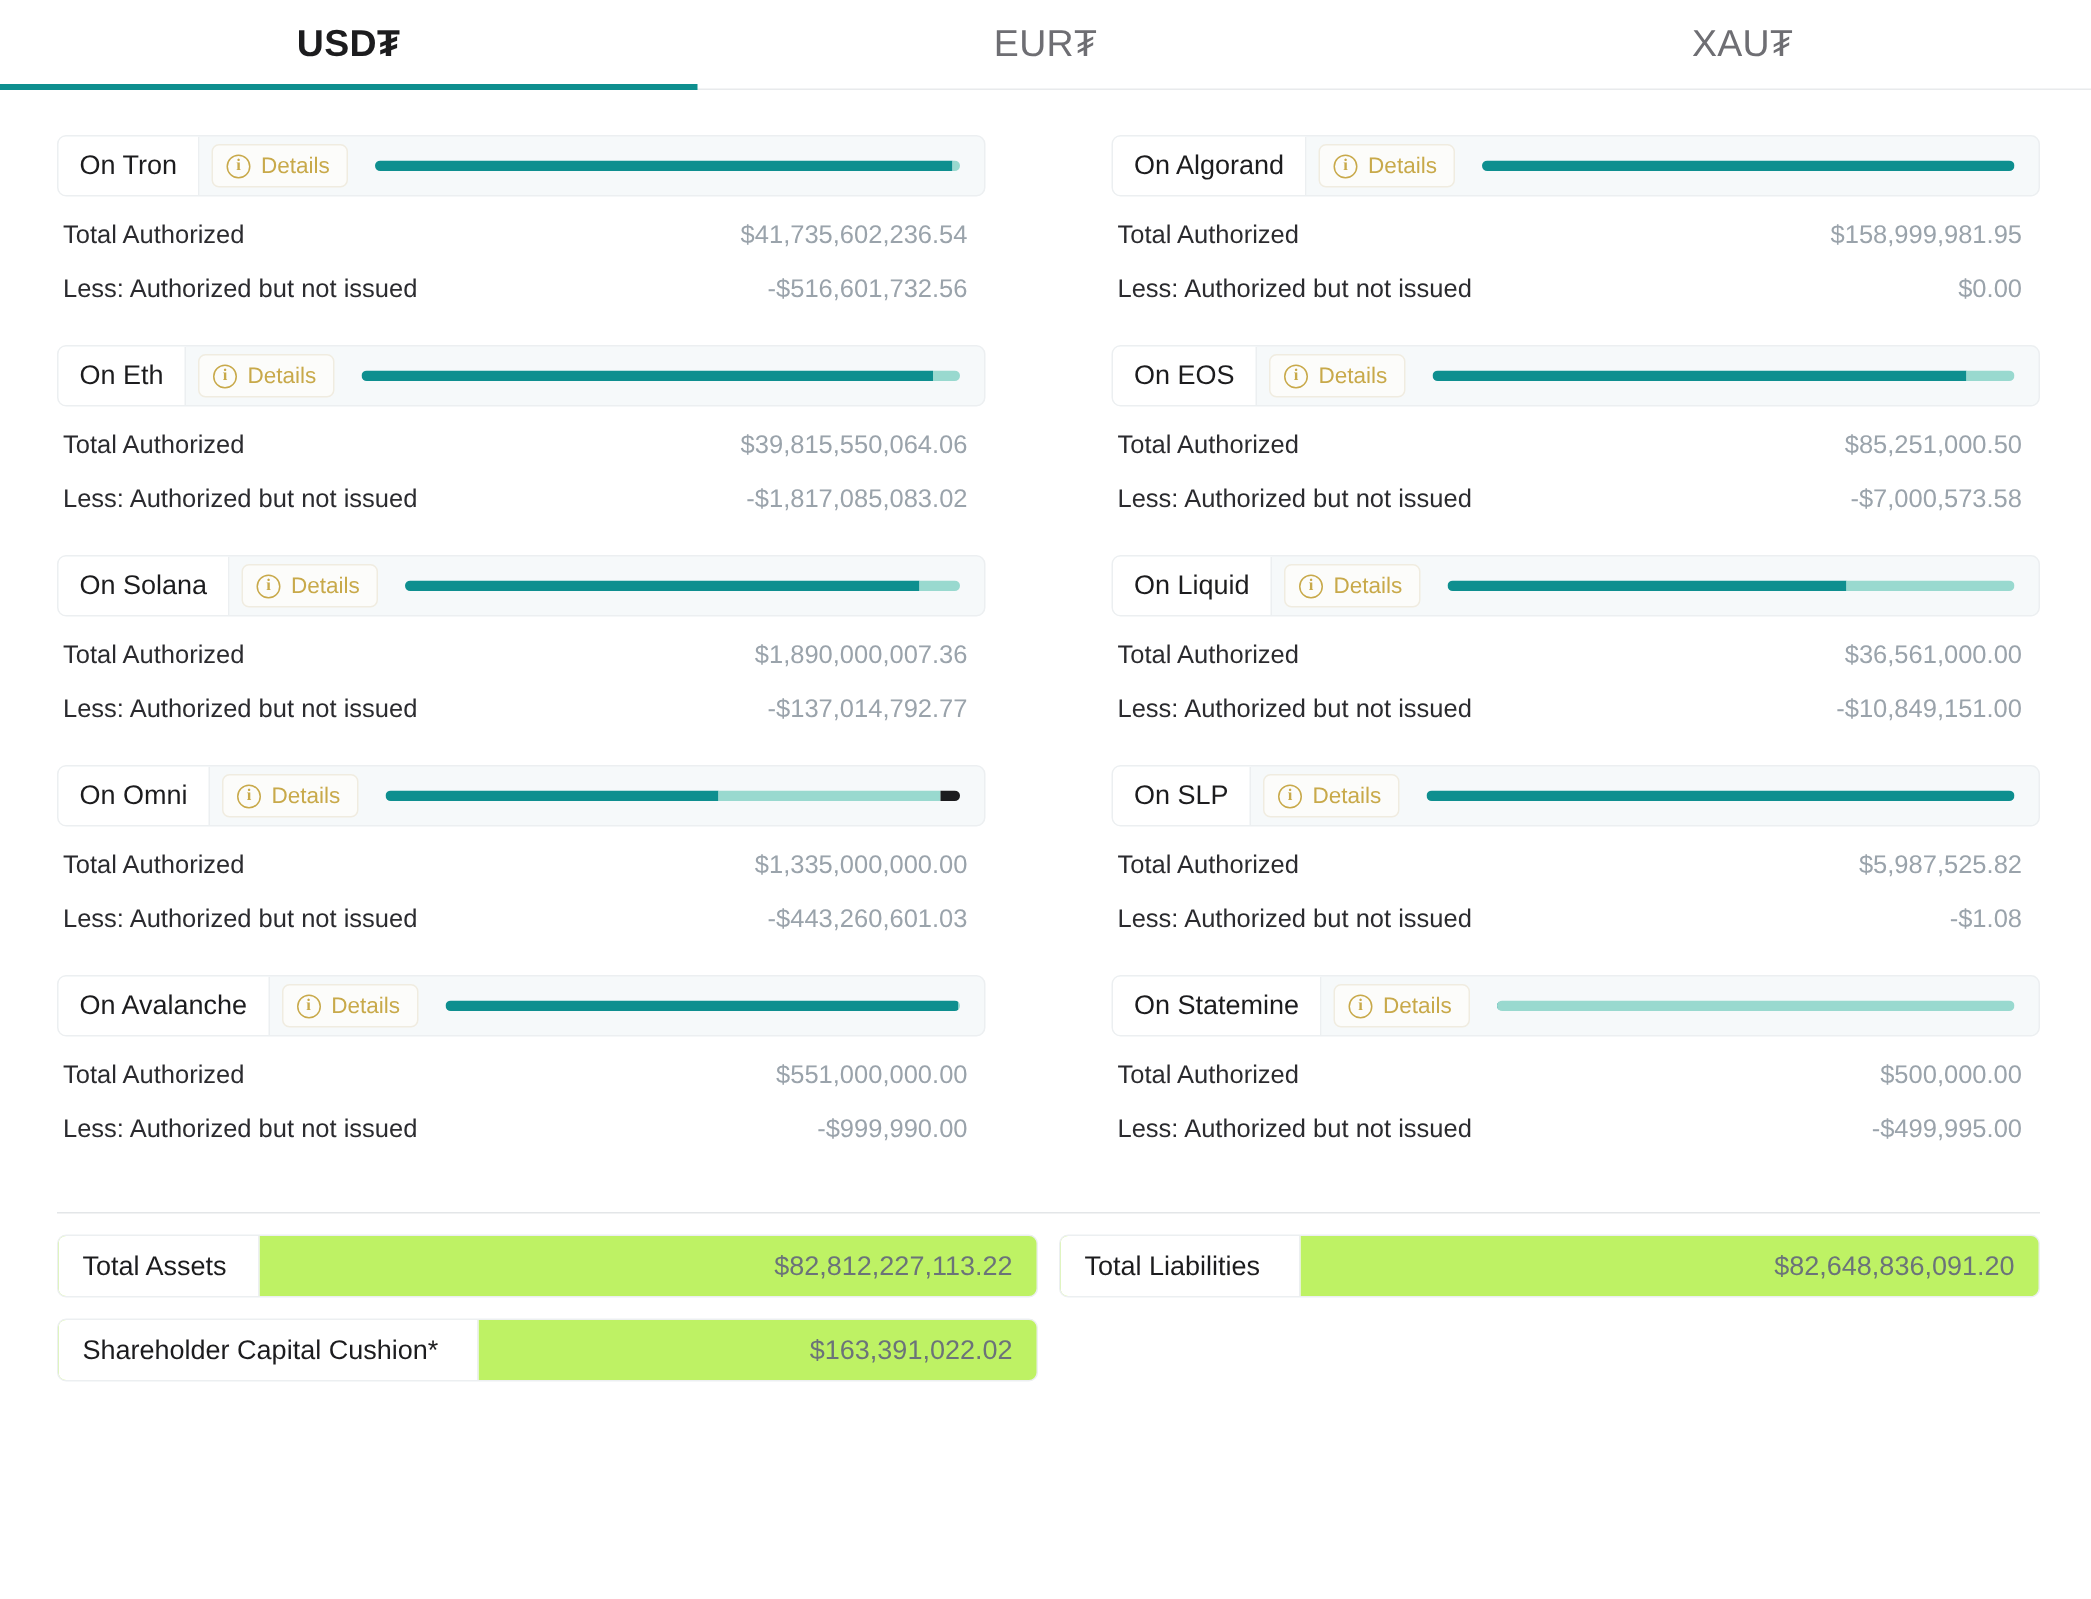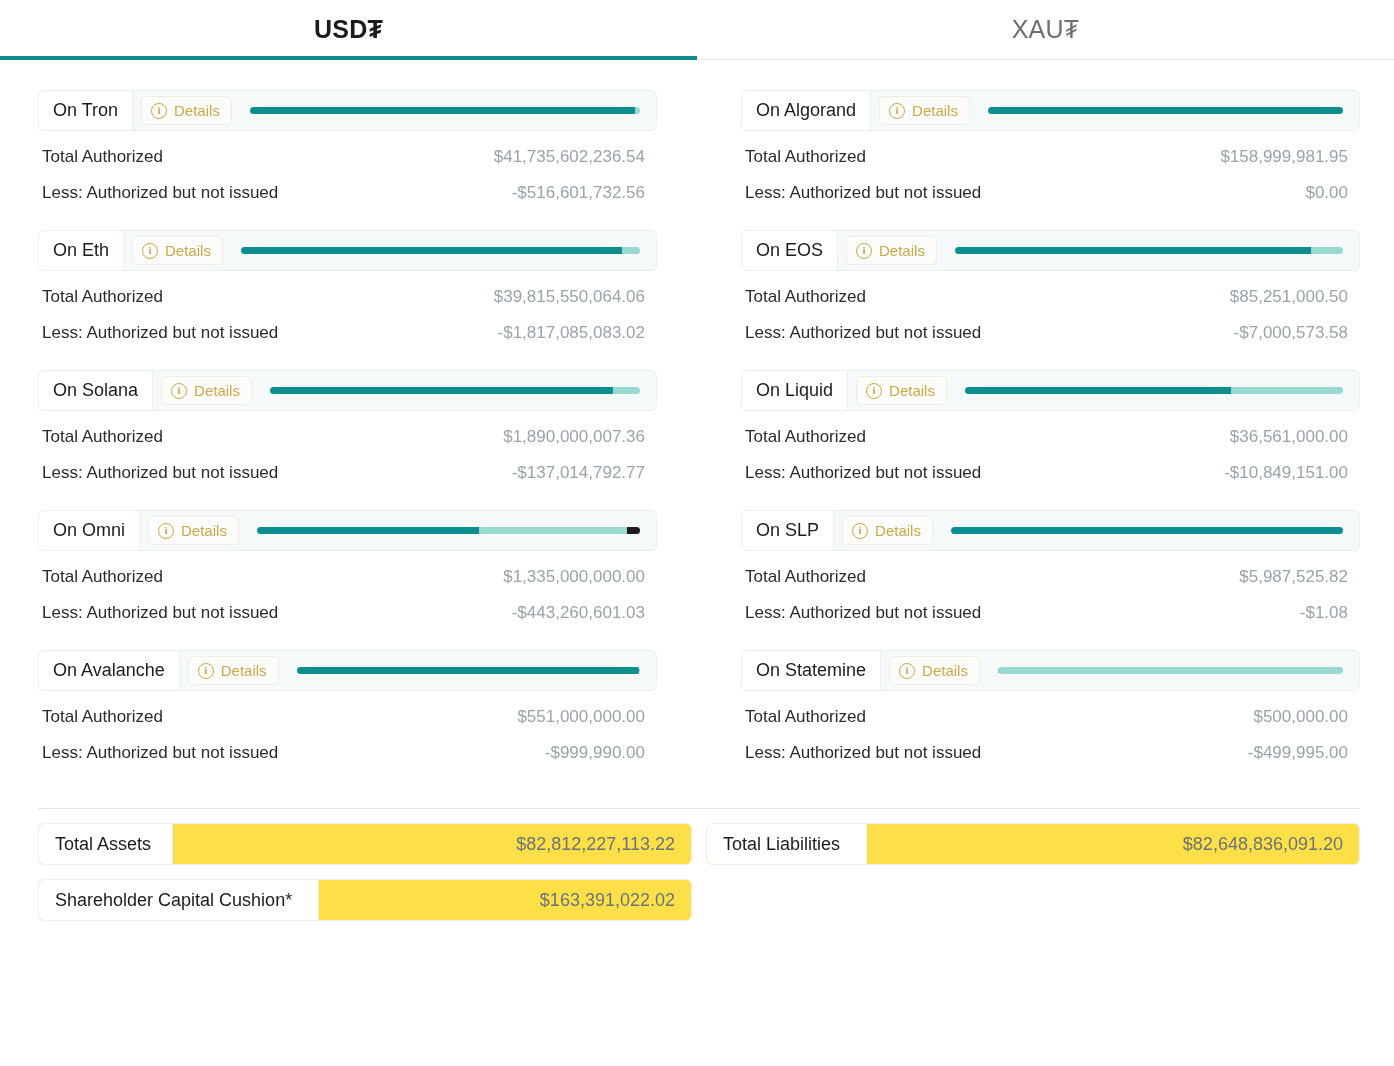--- a/index.html
+++ b/index.html
@@ -140,21 +140,21 @@
     display: flex;
     padding: 14px 34px 0 38px;
     gap: 14px;
   }
   .totals .half { flex: 1 1 0; min-width: 0; }
 
   .total-box {
     display: flex;
     align-items: stretch;
     height: 42px;
-    background: #fde047;
+    background: #bef264;
     border: 1px solid #eceff1;
     border-radius: 6px;
     overflow: hidden;
     margin-bottom: 14px;
   }
   .total-box .t-lbl {
     background: #ffffff;
     display: flex;
     align-items: center;
     padding: 0 16px;
@@ -174,20 +174,21 @@
     white-space: nowrap;
   }
 </style>
 </head>
 <body>
 
 <div class="page">
 
   <div class="tabs">
       <div class="tab active">USD₮</div>
+      <div class="tab">EUR₮</div>
       <div class="tab">XAU₮</div>
     </div>
 
   <div class="columns">
     <div class="col">
         <div class="chain-block">
           <div class="chain-head">
             <div class="chain-name">On Tron</div>
             <div class="details-btn">
               <span class="info-icon">i</span>

